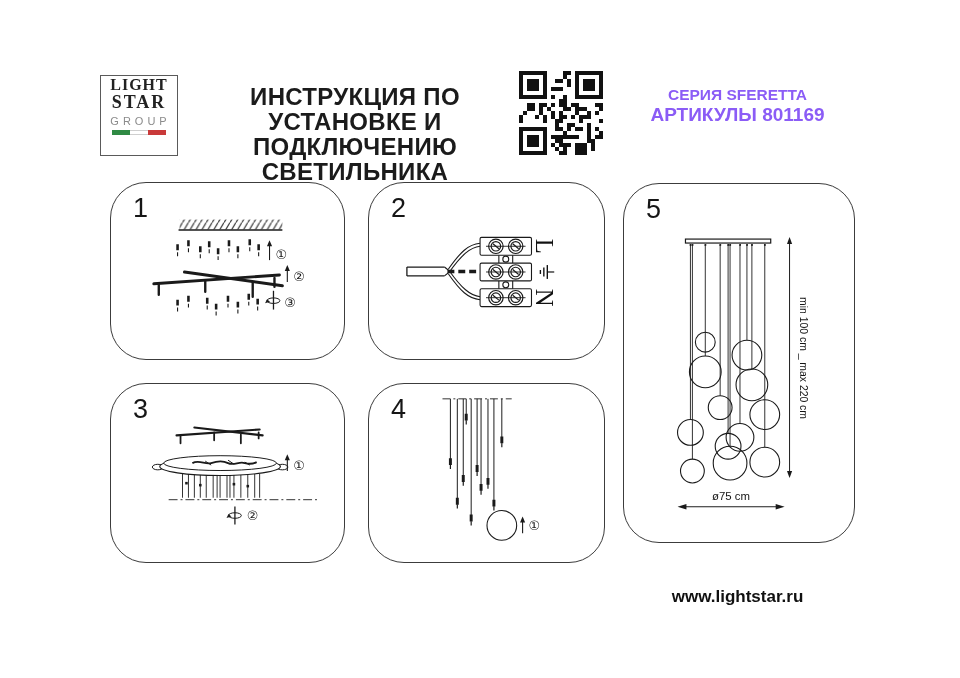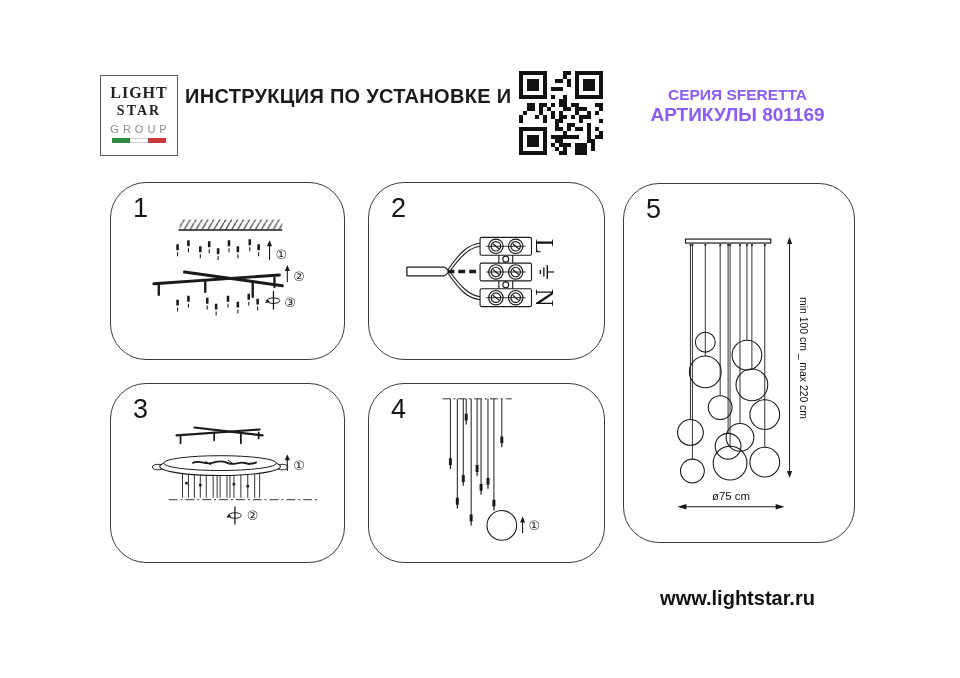--- a/index.html
+++ b/index.html
@@ -5,68 +5,69 @@
   html,body{margin:0;padding:0;background:#ffffff;}
   #page{
     position:relative;width:960px;height:678px;background:#fff;overflow:hidden;
     font-family:"Liberation Sans",sans-serif;color:var(--ink,#1c1c1c);
   }
   
   #logo{
     position:absolute;left:100px;top:75px;width:78px;height:81px;
     border:1.5px solid #5a5a5a;box-sizing:border-box;text-align:center;background:#fff;
   }
-  .logo-line1{font-family:"Liberation Serif",serif;font-weight:bold;font-size:16px;letter-spacing:1px;line-height:17px;margin-top:8px;color:#222;}
-  .logo-line2{font-family:"Liberation Serif",serif;font-weight:bold;font-size:14px;letter-spacing:2px;line-height:19px;color:#222;}
+  .logo-line1{font-family:"Liberation Serif",serif;font-weight:bold;font-size:16px;letter-spacing:1px;line-height:17px;margin-top:0;color:#222;}
+  .logo-line2{font-family:"Liberation Serif",serif;font-weight:bold;font-size:18px;letter-spacing:2px;line-height:19px;color:#222;}
   .logo-line3{font-size:11px;letter-spacing:4px;color:var(--group-gray,#8b8b8b);margin-top:3px;padding-left:3px;}
   .flag{width:54px;height:5px;margin:3px auto 0;display:flex;}
   .flag div{flex:1;}
   .flag .g{background:var(--flag-green,#2f8a44);}
   .flag .w{background:#fff;border-top:1px solid #cfcfcf;border-bottom:1px solid #cfcfcf;box-sizing:border-box;}
   .flag .r{background:var(--flag-red,#c93a3a);}
   #main-title{
-    position:absolute;left:185px;top:84px;width:340px;
-    font-weight:bold;font-size:20px;line-height:25px;letter-spacing:.3px;color:#1b1b1b;
+    position:absolute;left:185px;top:84px;width:340px;text-align:center;
+    font-weight:bold;font-size:24px;line-height:25px;letter-spacing:.3px;color:#1b1b1b;
   }
   #qr-box{position:absolute;left:519px;top:71px;width:84px;height:84px;}
   #header-right{position:absolute;left:615px;top:87px;width:245px;text-align:center;color:#8b5cf6;}
   #series-label{font-weight:bold;font-size:15.5px;line-height:16px;}
   #articles-label{font-weight:bold;font-size:19px;margin-top:1px;}
   
   .panel{
     position:absolute;border:1.3px solid #3c3c3c;border-radius:36px;background:#fff;box-sizing:border-box;
   }
   #panel-1{left:110px;top:182px;width:235px;height:178px;}
   #panel-2{left:368px;top:182px;width:237px;height:178px;}
   #panel-3{left:110px;top:383px;width:235px;height:180px;}
   #panel-4{left:368px;top:383px;width:237px;height:180px;}
   #panel-5{left:623px;top:183px;width:232px;height:360px;}
   .panel-number{position:absolute;left:22px;top:10px;font-size:27px;color:#161616;}
   .diagram{position:absolute;left:0;top:0;width:100%;height:100%;}
   
-  #footer-site{position:absolute;left:615px;top:587px;width:245px;text-align:center;font-weight:bold;font-size:20px;color:#111;}
+  #footer-site{position:absolute;left:615px;top:587px;width:245px;text-align:center;font-weight:bold;font-size:17px;color:#111;}
 </style>
 </head>
 <body>
 
 <div id="page">
 
   <div id="logo">
     <div class="logo-line1">LIGHT</div>
     <div class="logo-line2">STAR</div>
     <div class="logo-line3">GROUP</div>
     <div class="flag">
         <div class="g"></div>
         <div class="w"></div>
         <div class="r"></div>
       </div>
   </div>
 
   <div id="main-title">
     <div>ИНСТРУКЦИЯ ПО УСТАНОВКЕ И</div>
+    <div>ПОДКЛЮЧЕНИЮ СВЕТИЛЬНИКА</div>
   </div>
 
   <div id="qr-box">
     <svg width="84" height="84" viewBox="0 0 84 84" fill="#111">
         <g id="qr-modules">
           <rect x="44" y="0" width="4" height="4"></rect>
           <rect x="48" y="0" width="4" height="4"></rect>
           <rect x="44" y="4" width="4" height="4"></rect>
           <rect x="36" y="8" width="4" height="4"></rect>
           <rect x="40" y="8" width="4" height="4"></rect>

